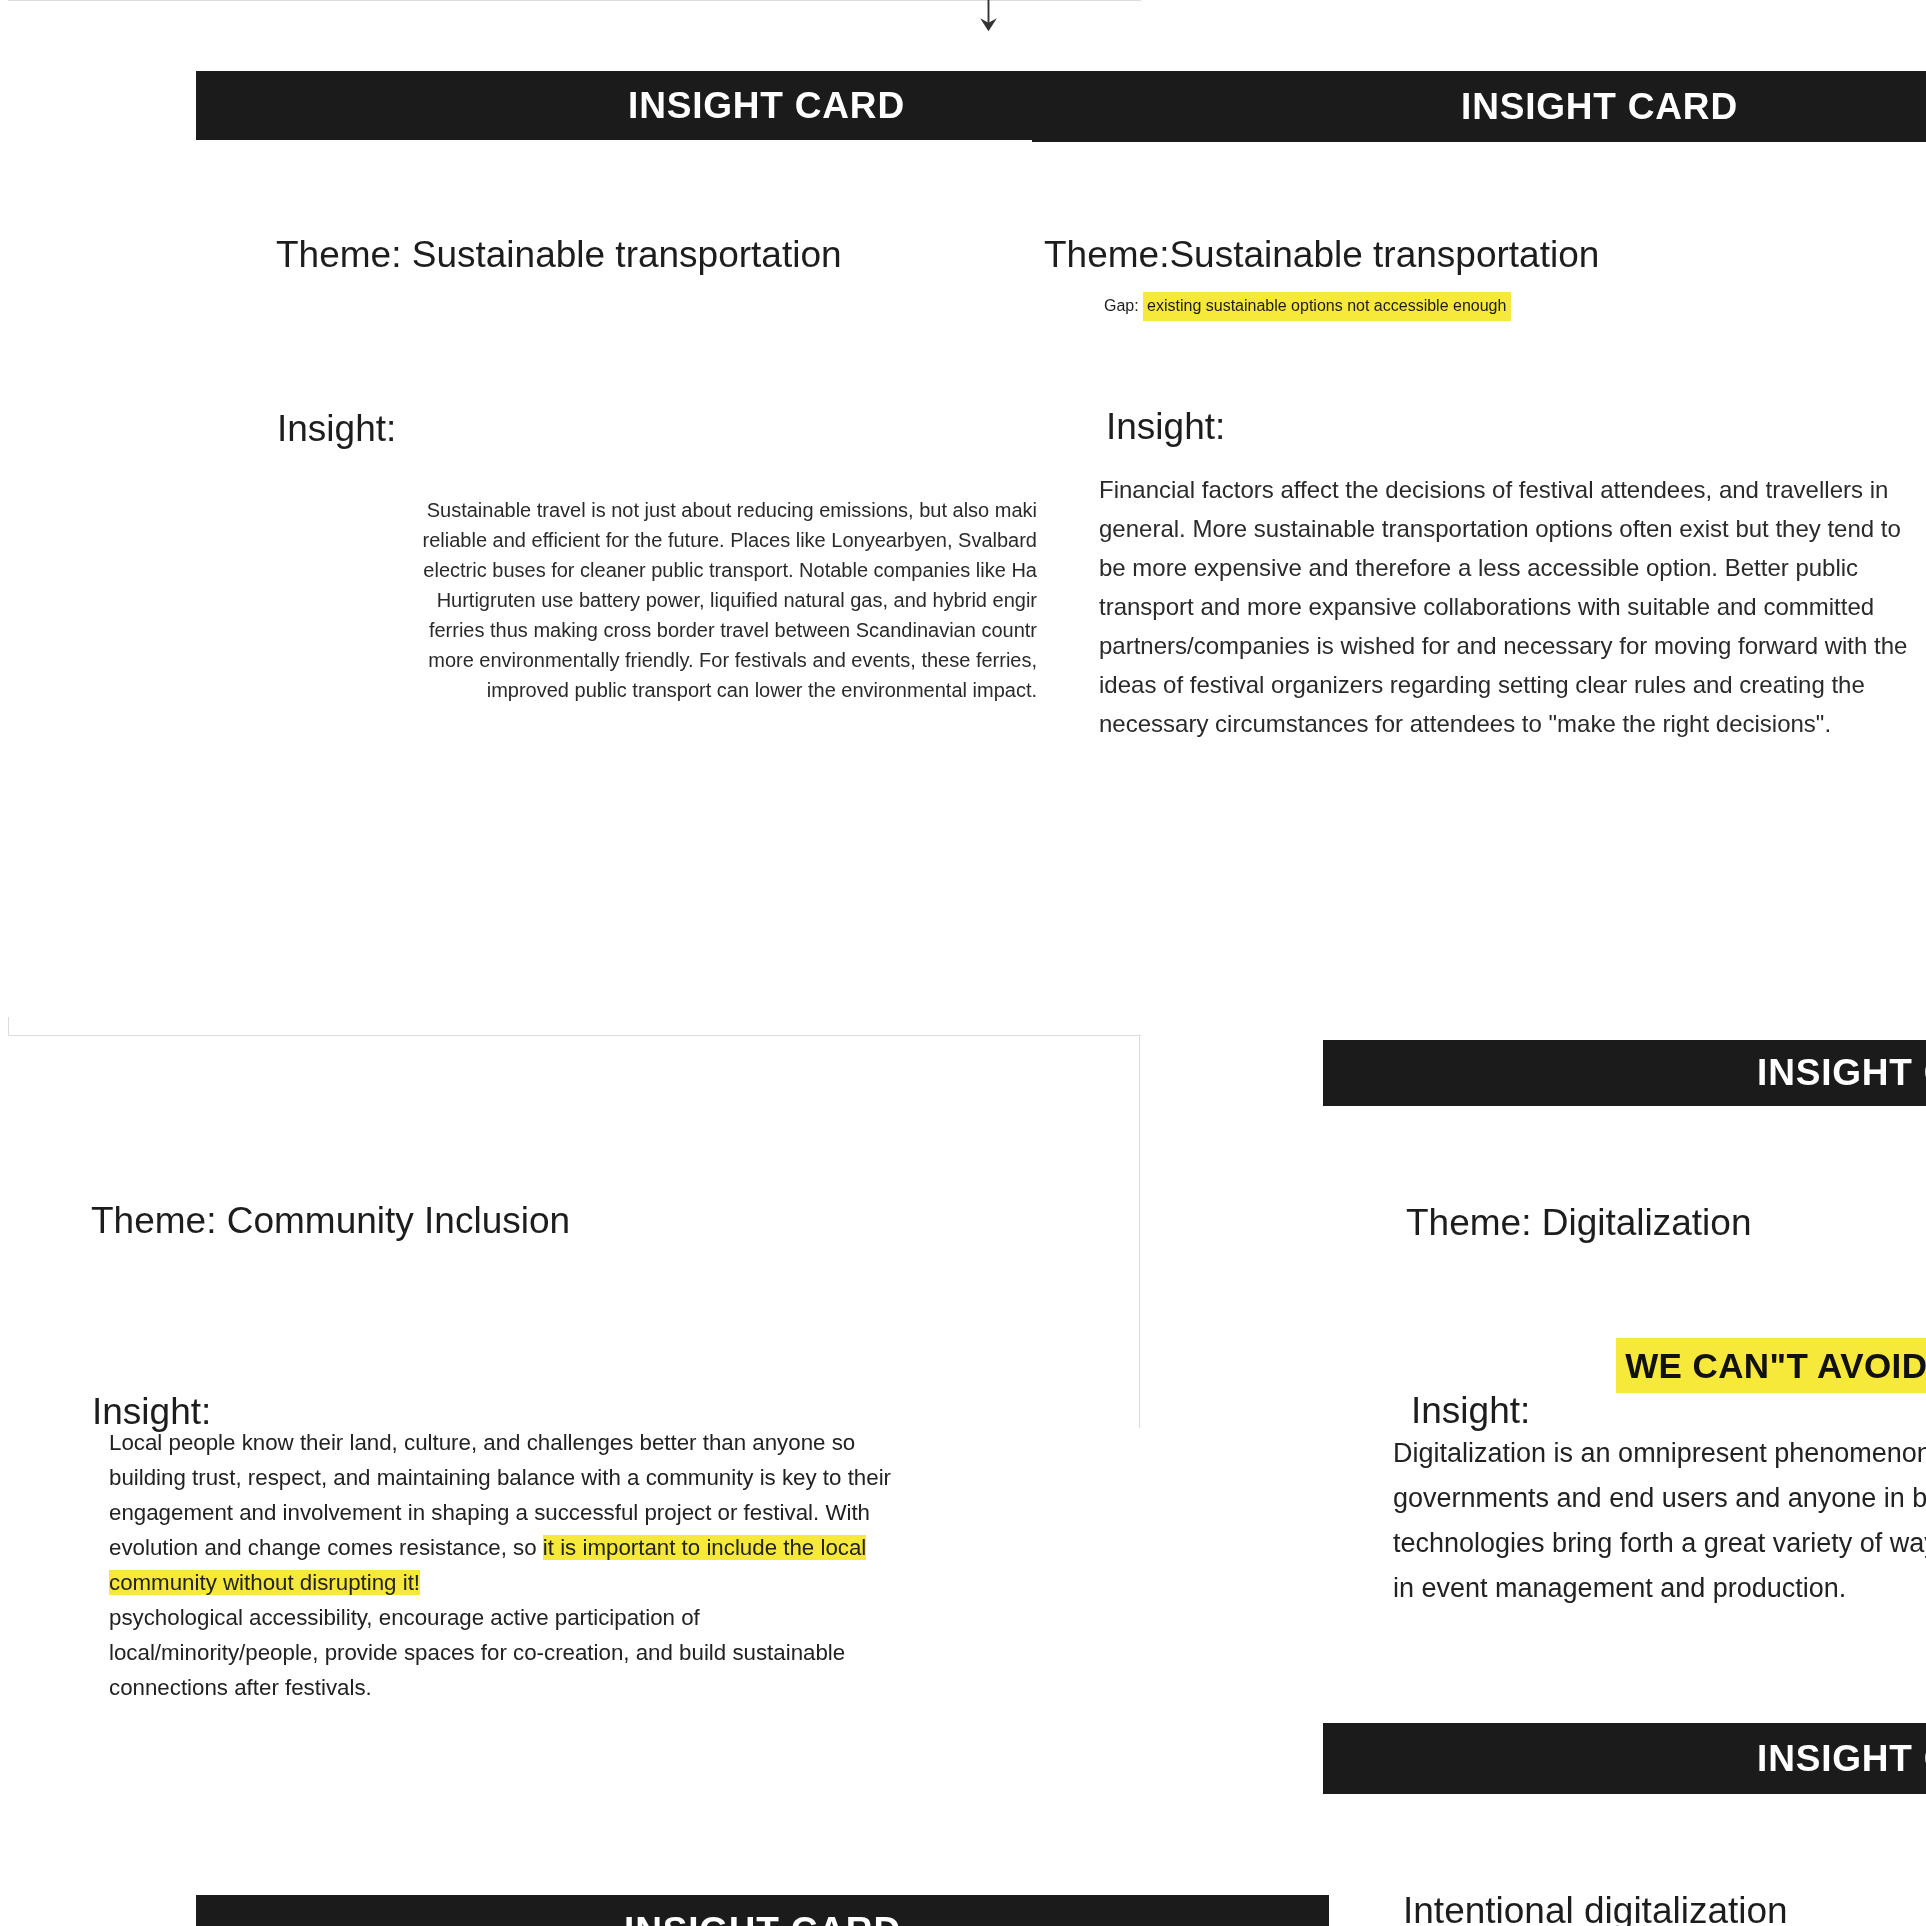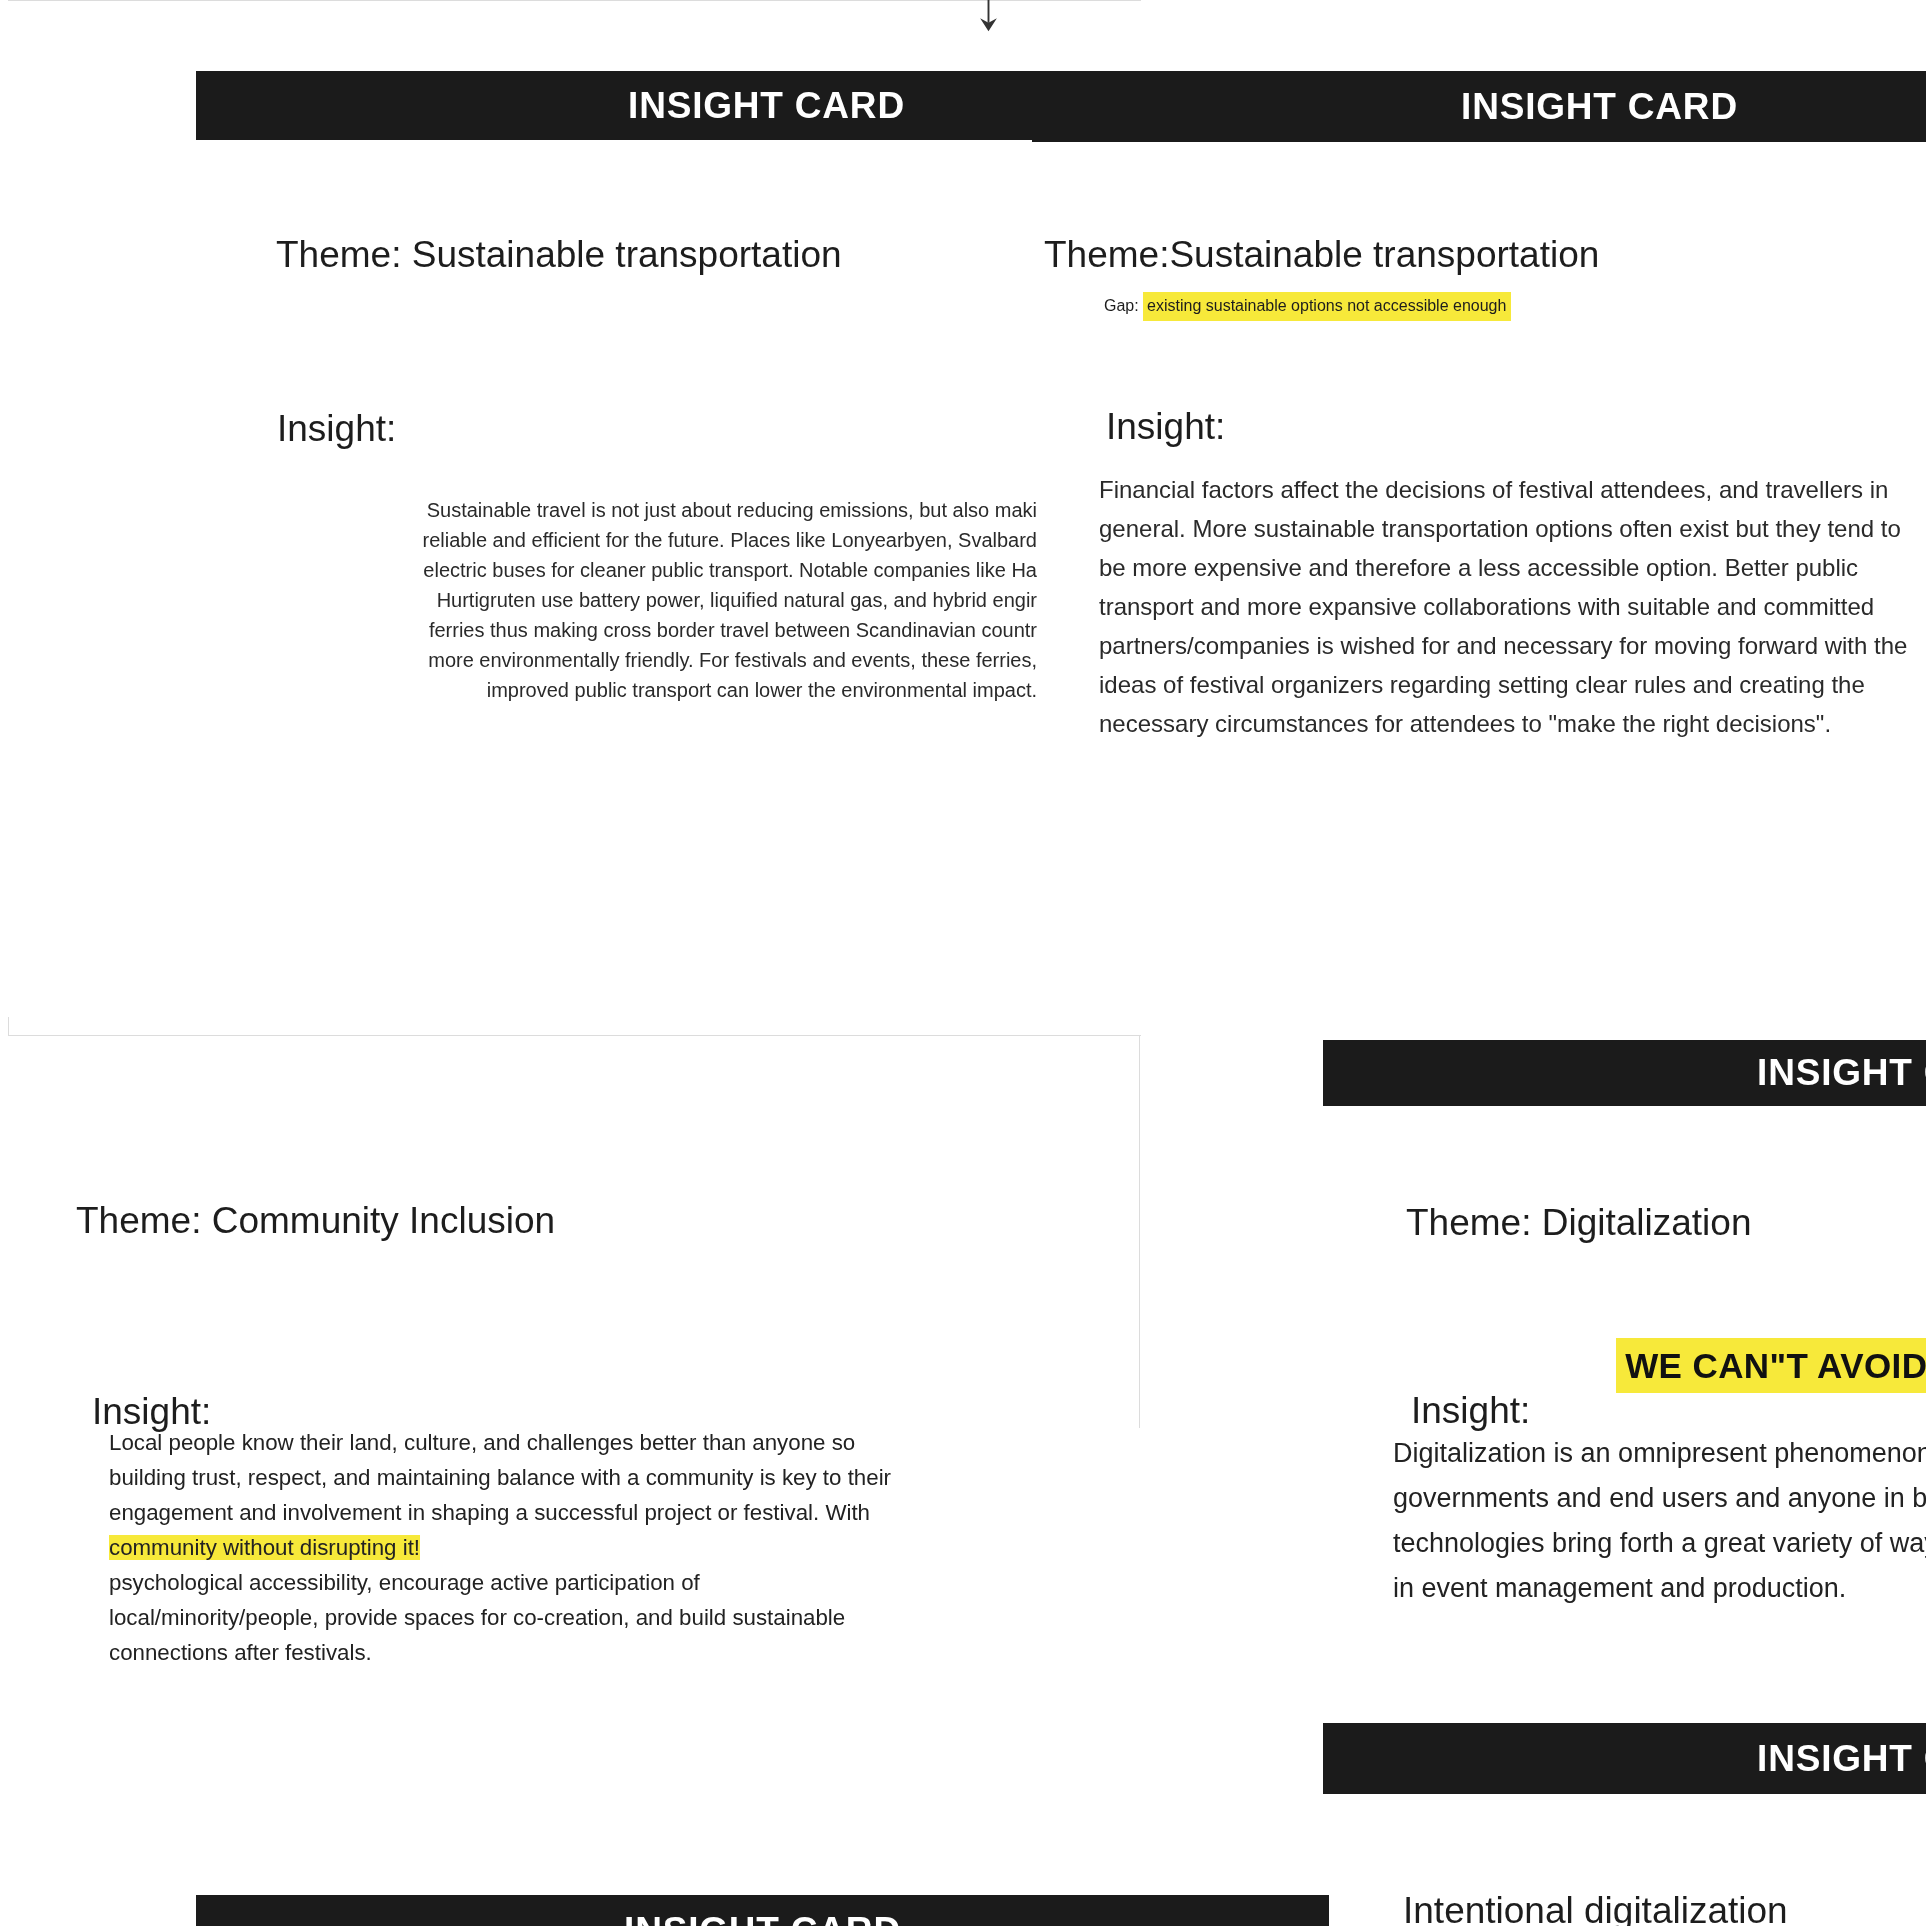--- a/index.html
+++ b/index.html
@@ -80,27 +80,28 @@
 <div class="abs para para-md" style="left:1099px;top:470px;width:1040px;">
   <div class="line">Financial factors affect the decisions of festival attendees, and travellers in</div>
   <div class="line">general. More sustainable transportation options often exist but they tend to</div>
   <div class="line">be more expensive and therefore a less accessible option. Better public</div>
   <div class="line">transport and more expansive collaborations with suitable and committed</div>
   <div class="line">partners/companies is wished for and necessary for moving forward with the</div>
   <div class="line">ideas of festival organizers regarding setting clear rules and creating the</div>
   <div class="line">necessary circumstances for attendees to "make the right decisions".</div>
 </div>
 
-<div class="abs heading" style="left:76px;top:1200px;">Theme: Community Inclusion</div>
+<div class="abs heading" style="left:91px;top:1200px;">Theme: Community Inclusion</div>
 <div class="abs heading" style="left:92px;top:1391px;">Insight:</div>
 
 <div class="abs para para-community" style="left:109px;top:1425px;width:1002px;">
   <div class="line">Local people know their land, culture, and challenges better than anyone so</div>
   <div class="line">building trust, respect, and maintaining balance with a community is key to their</div>
   <div class="line">engagement and involvement in shaping a successful project or festival. With</div>
+  <div class="line"><span>evolution and change comes resistance, so </span><span class="hl">it is important to include the local</span></div>
   <div class="line"><span class="hl">community without disrupting it!</span></div>
   <div class="line">psychological accessibility, encourage active participation of</div>
   <div class="line">local/minority/people, provide spaces for co-creation, and build sustainable</div>
   <div class="line">connections after festivals.</div>
 </div>
 
 <div class="abs bar" style="left:1323px;top:1040px;width:1145px;height:66px;">
   <span class="bar-label">INSIGHT CARD</span>
 </div>
 

